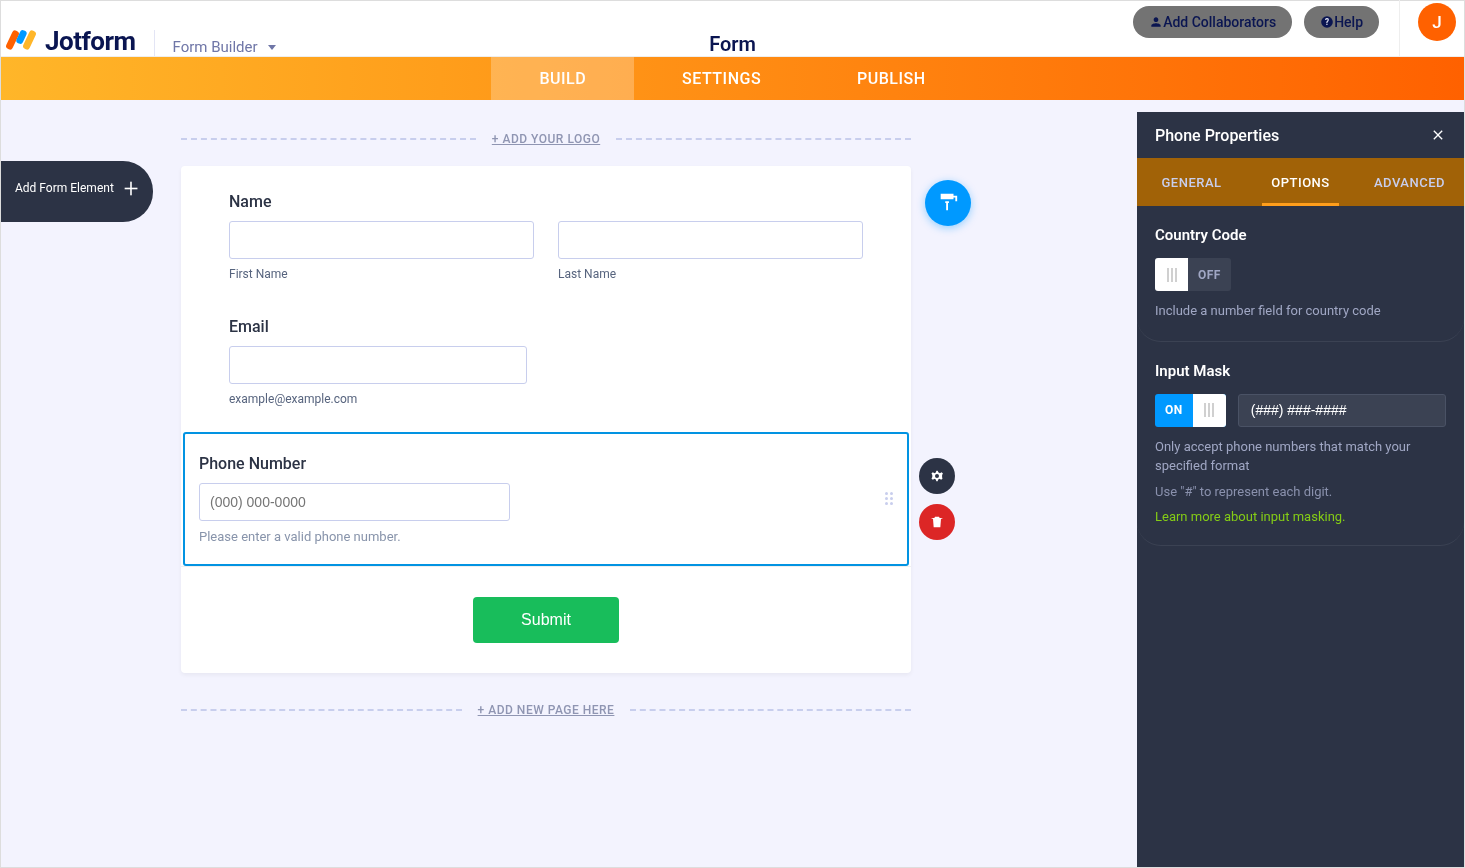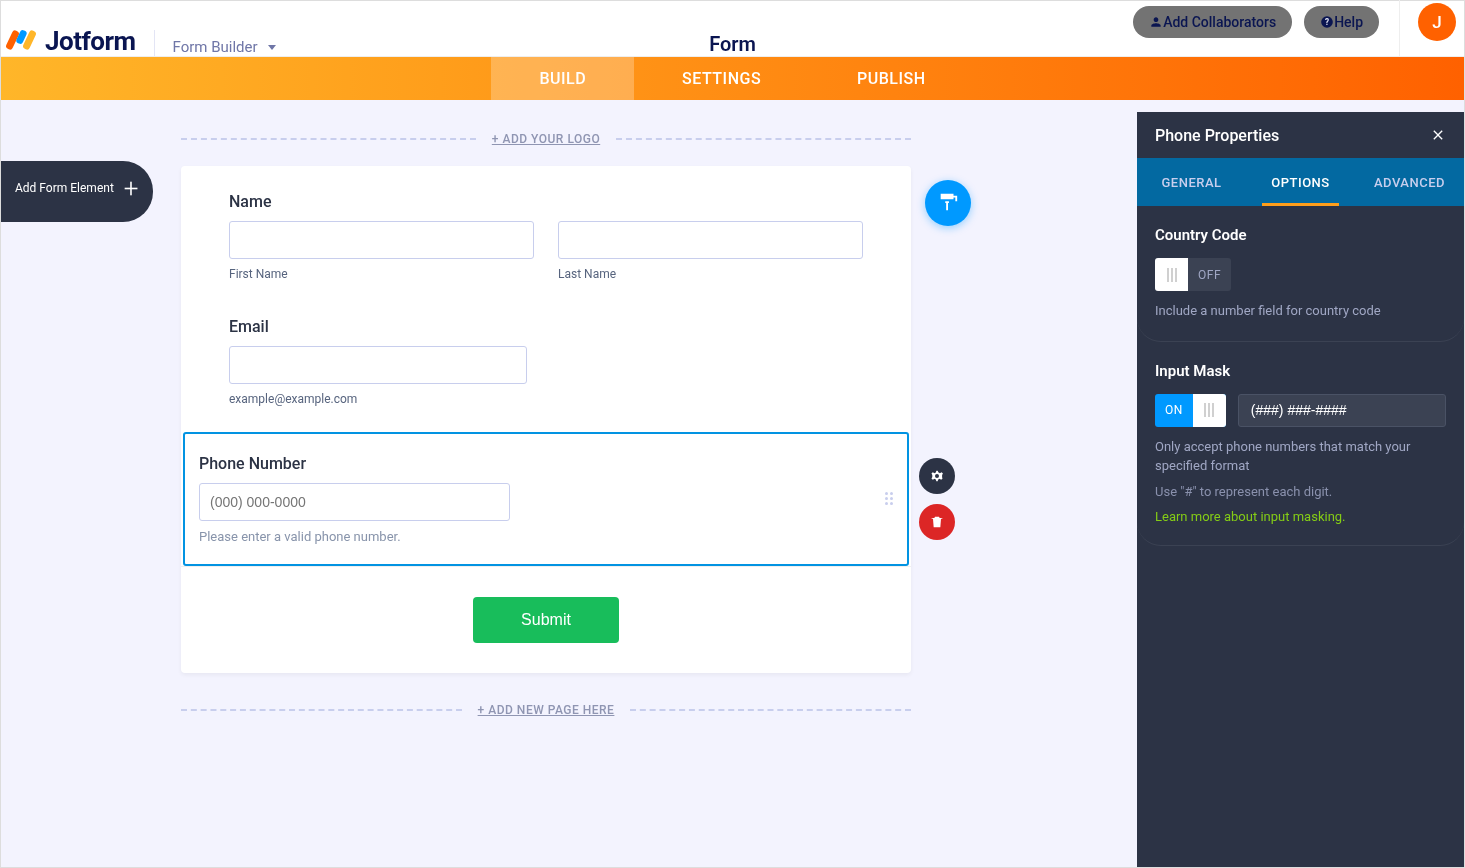--- a/index.html
+++ b/index.html
@@ -70,36 +70,36 @@
 
 .submit-row { padding: 30px 0; display: flex; justify-content: center; border-top: 1px solid #f0f0f0; }
 .submit-btn { background: #18bd5b; color: #fff; border: none; border-radius: 4px; padding: 14px 48px; font-size: 16px; font-weight: 500; cursor: pointer; }
 
 
 .properties { position: absolute; top: 111px; right: 0; bottom: 0; width: 327px; background: #2c3345; color: #fff; display: flex; flex-direction: column; }
 .prop-header { height: 46px; display: flex; align-items: center; padding: 0 18px; }
 .prop-header .title { font-size: 16px; font-weight: 500; }
 .prop-header .close { margin-left: auto; font-size: 22px; cursor: pointer; color: #fff; }
 
-.prop-tabs { height: 48px; background: #0369a1; display: flex; }
+.prop-tabs { height: 48px; background: #a16207; display: flex; }
 .prop-tab { flex: 1; display: flex; align-items: center; justify-content: center; font-size: 13px; font-weight: 500; letter-spacing: 0.5px; cursor: pointer; position: relative; color: #c8ceed; }
 .prop-tab.active { color: #fff; }
 .prop-tab.active::after { content: ''; position: absolute; bottom: 0; left: 15%; right: 15%; height: 3px; background: #ff9e1b; }
 
 .prop-body { flex: 1; overflow: auto; }
 .prop-section { padding: 20px 18px; border-bottom: 1px solid #3b4253; border-radius: 24px; }
 .prop-section .section-title { font-size: 15px; font-weight: 600; margin-bottom: 14px; }
 .prop-section .desc { color: #a0a7c4; font-size: 13px; line-height: 1.5; margin-top: 10px; }
 .prop-section .desc2 { color: #8a91ad; font-size: 13px; margin-top: 8px; }
 .prop-section a { color: #84cc16; font-size: 13px; text-decoration: none; display: inline-block; margin-top: 10px; }
 
 .toggle { display: inline-flex; align-items: center; height: 33px; border-radius: 3px; overflow: hidden; cursor: pointer; background: #3b4253; }
 .toggle .knob { width: 33px; height: 33px; background: #fff; display: flex; align-items: center; justify-content: center; }
 .toggle .knob::before { content: ''; width: 2px; height: 14px; background: #d0d0d0; box-shadow: -4px 0 #d0d0d0, 4px 0 #d0d0d0; }
-.toggle .state { padding: 0 10px; font-size: 12px; font-weight: 400; letter-spacing: 0.5px; color: #a0a7c4; }
+.toggle .state { padding: 0 10px; font-size: 12px; font-weight: 700; letter-spacing: 0.5px; color: #a0a7c4; }
 .toggle.on { background: #0099ff; }
 .toggle.on .state { color: #fff; order: -1; }
 
 .mask-row { display: flex; gap: 12px; align-items: center; }
 .mask-input { flex: 1; height: 33px; background: #3b4253; border: 1px solid #4a5265; border-radius: 3px; color: #fff; padding: 0 12px; font-size: 14px; }
 </style>
 </head>
 <body>
 
 <div class="app">

